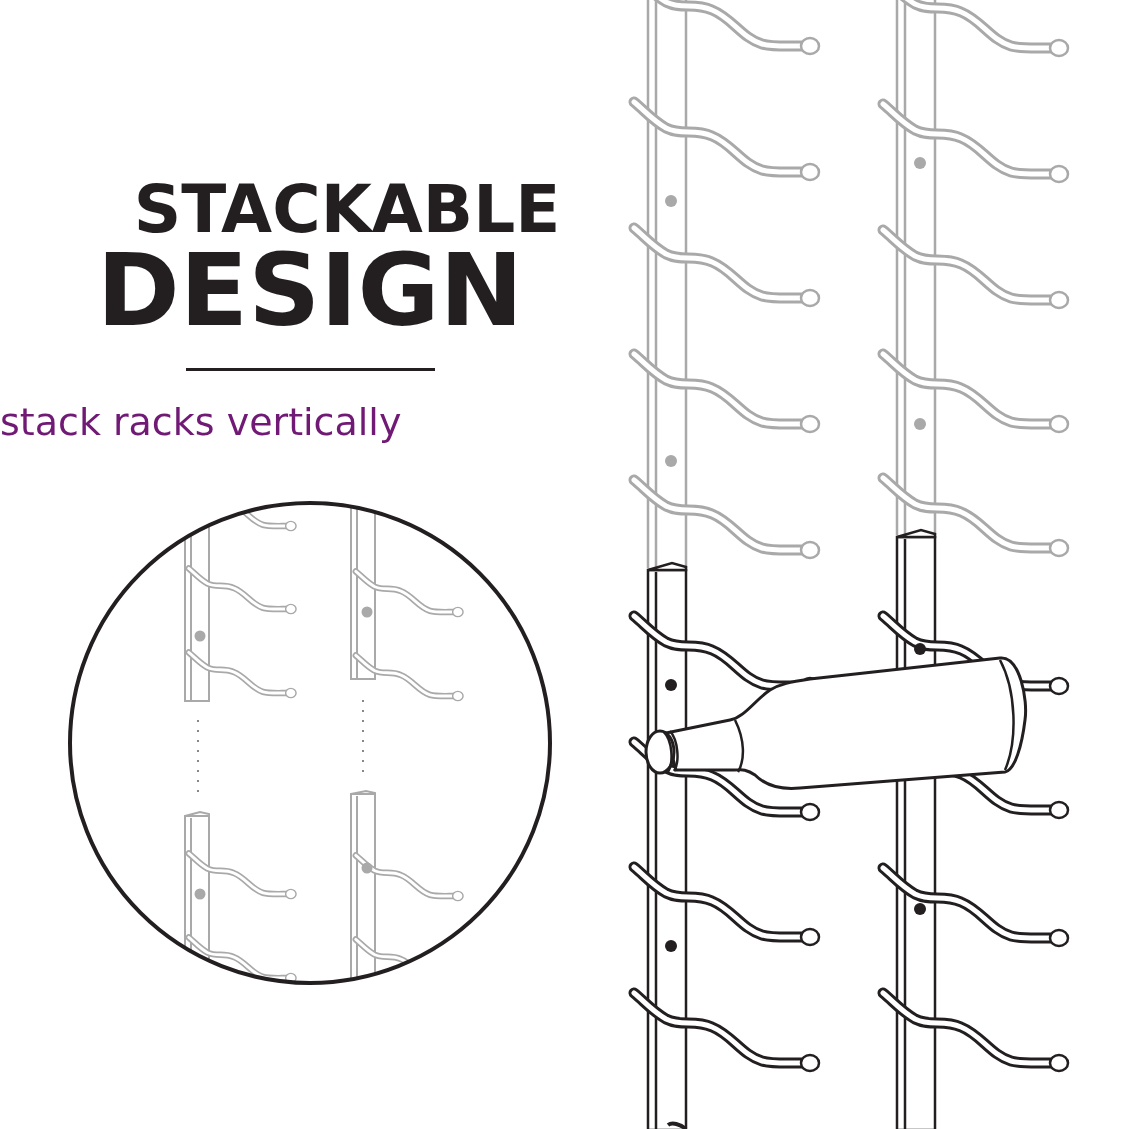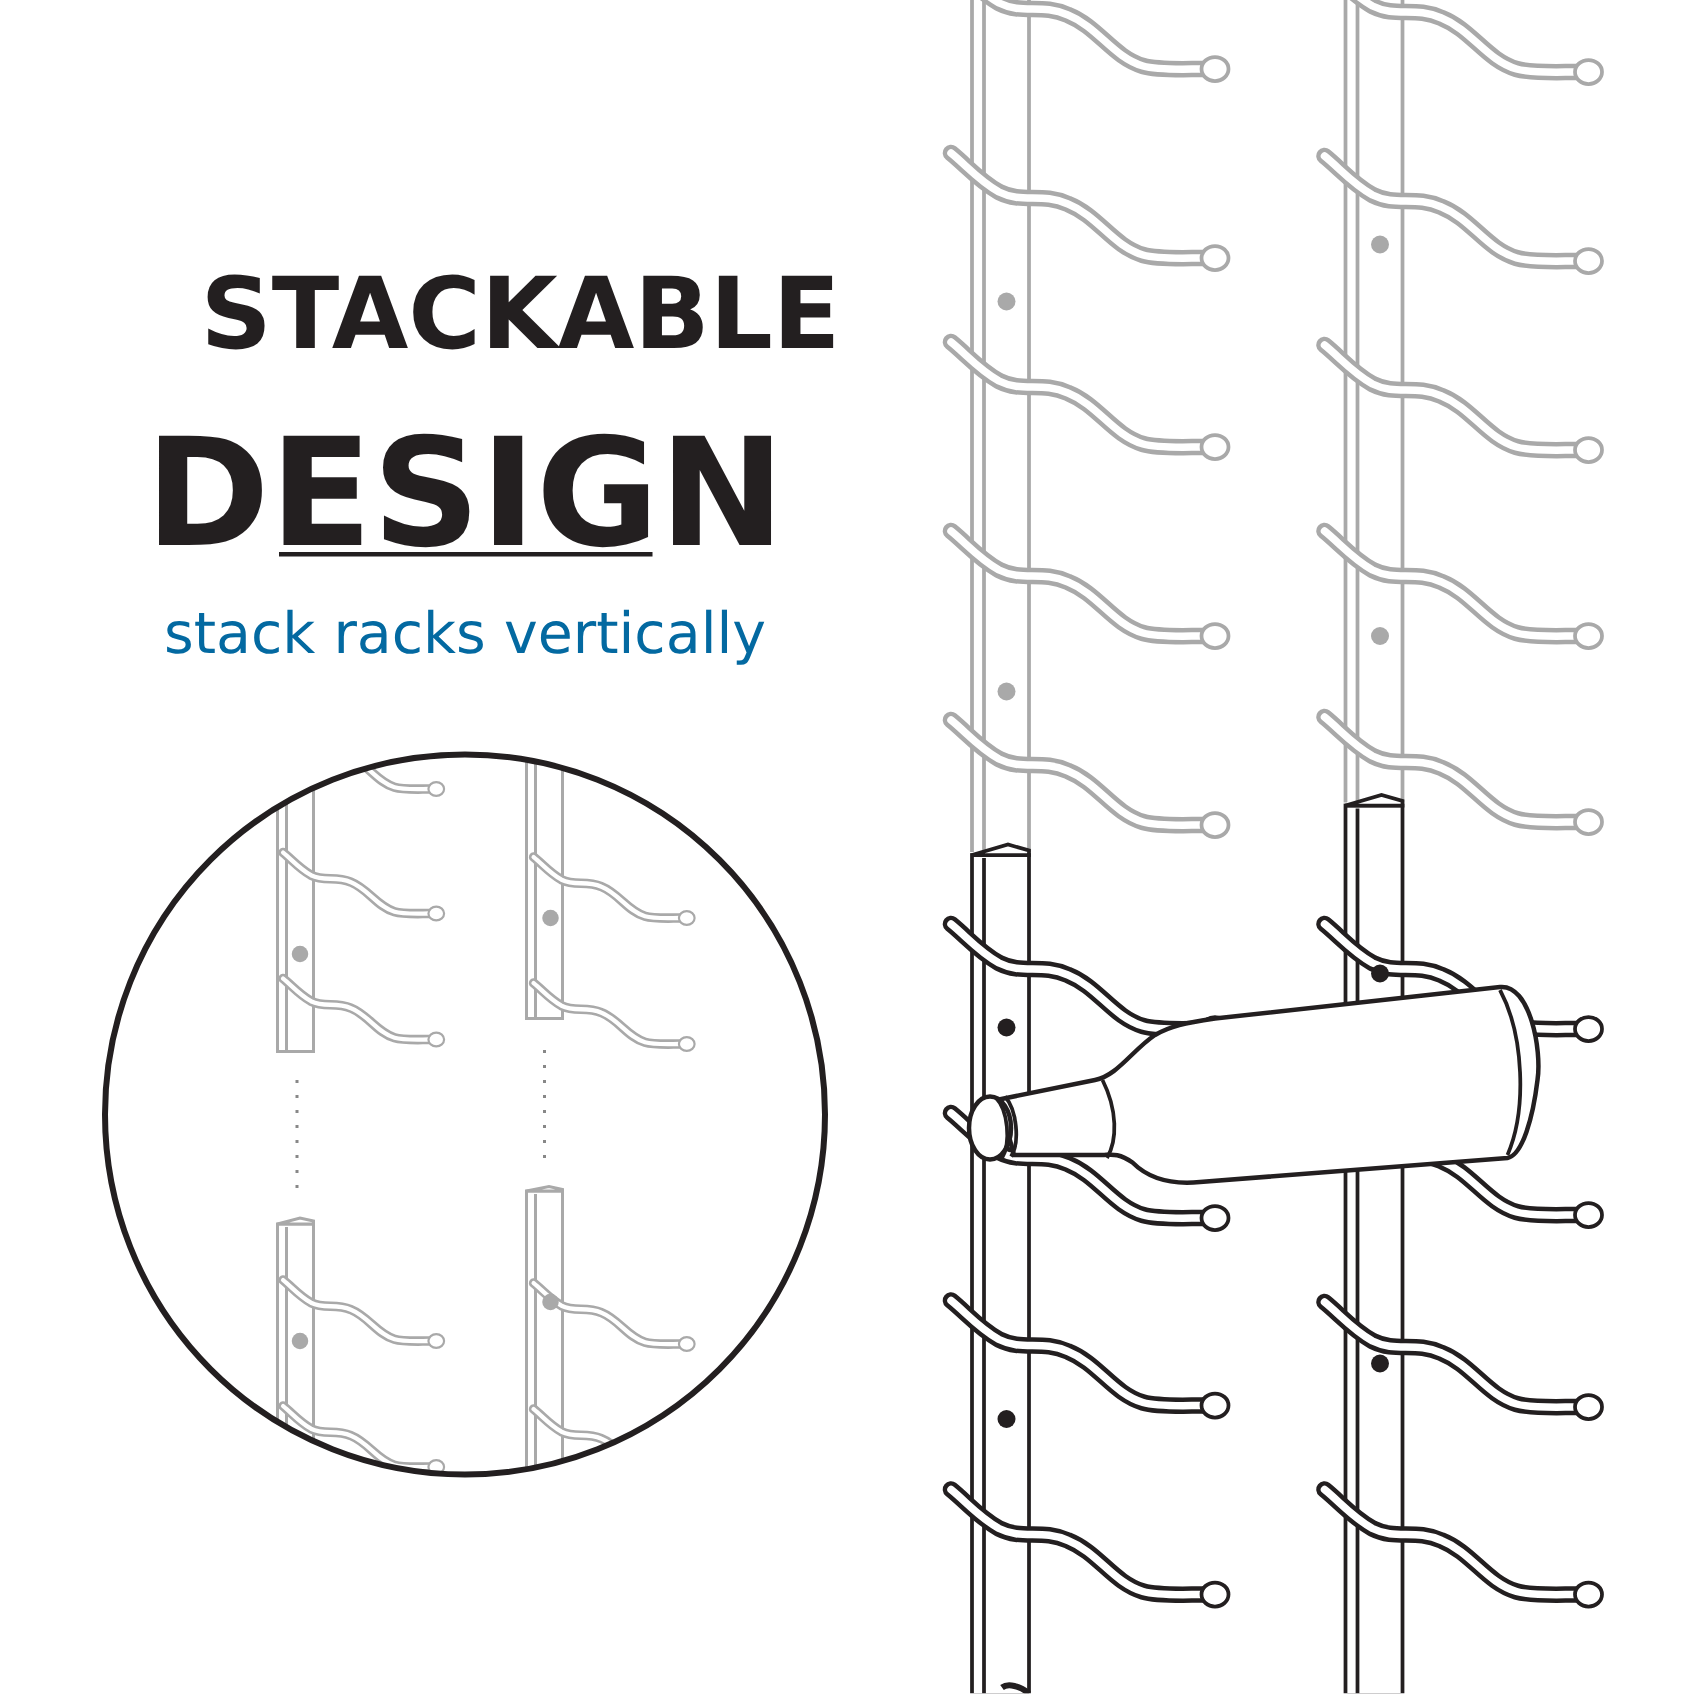--- a/index.html
+++ b/index.html
@@ -1,21 +1,21 @@
 <!DOCTYPE html>
 <html><head>
 <meta charset="utf-8">
 <style>
   html,body{margin:0;padding:0;background:#ffffff;}
   body{width:1129px;height:1129px;position:relative;overflow:hidden;font-family:"Liberation Sans",sans-serif;}
   .headline{position:absolute;left:0;width:620px;text-align:center;color:#231f20;font-weight:bold;font-family:"DejaVu Sans","Liberation Sans",sans-serif;letter-spacing:0px;}
   .h1{top:170px;font-size:66px;line-height:80px;padding-left:37px;}
-  .h2{top:236px;font-size:100px;line-height:110px;margin-top:38px;}
+  .h2{top:236px;font-size:100px;line-height:110px;}
   .rule{position:absolute;left:186px;top:368px;width:249px;height:3px;background:#231f20;}
-  .sub{position:absolute;left:0;width:620px;top:400px;text-align:center;font-size:38px;color:#0369a1;font-family:"DejaVu Sans","Liberation Sans",sans-serif;font-weight:normal;}
+  .sub{position:absolute;left:0;width:620px;top:400px;font-size:38px;color:#701a75;font-family:"DejaVu Sans","Liberation Sans",sans-serif;font-weight:normal;}
   svg{position:absolute;left:0;top:0;}
 </style>
 </head>
 <body>
 
 <div class="headline h1">STACKABLE</div>
 <div class="headline h2">DESIGN</div>
 <div class="rule"></div>
 <div class="sub">stack racks vertically</div>
 

